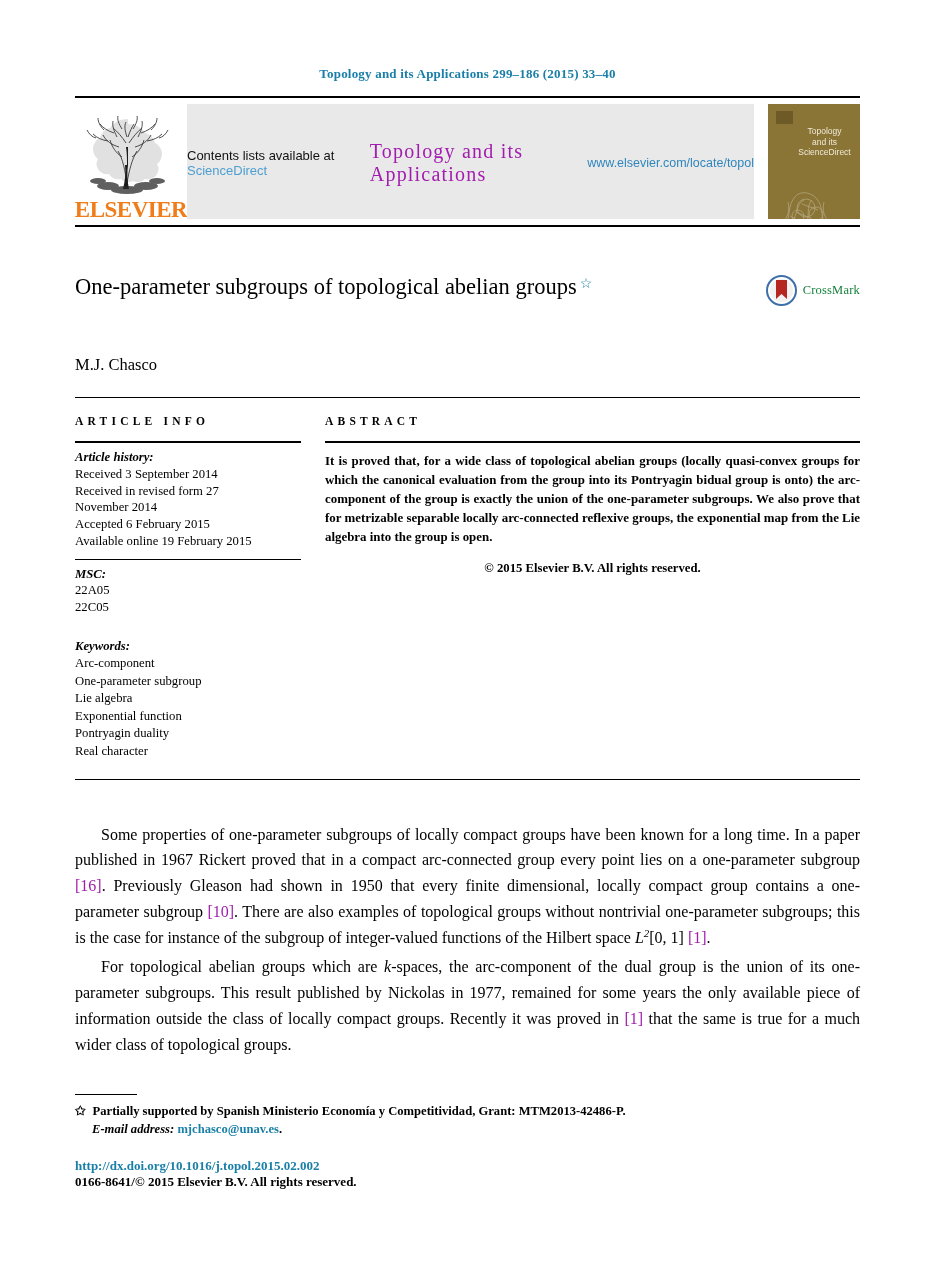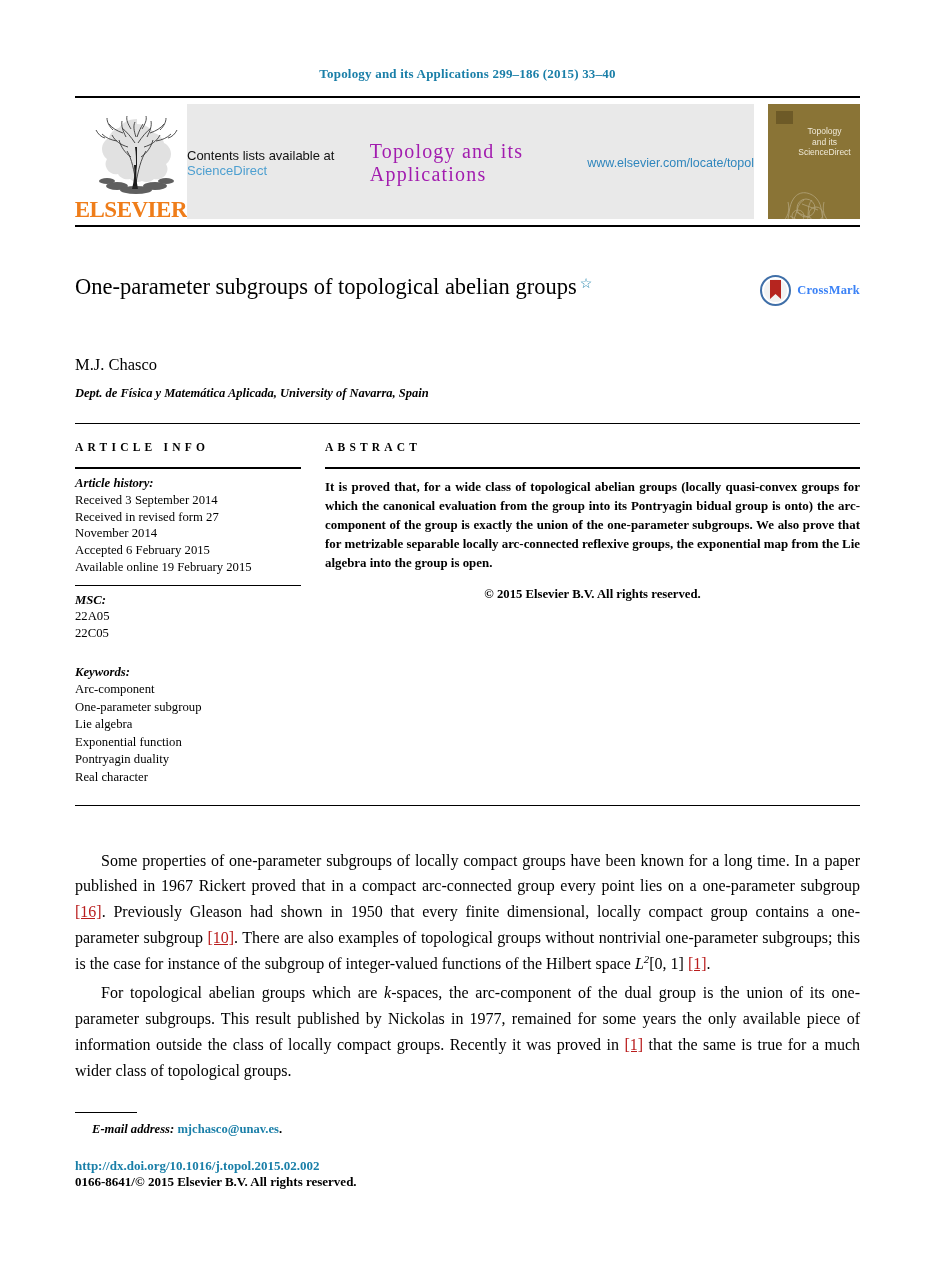--- a/index.html
+++ b/index.html
@@ -41,21 +41,21 @@
     height: 127px;
     display: flex;
     align-items: stretch;
     position: relative;
   }
   .elsevier-logo {
     width: 112px;
     flex: 0 0 112px;
     display: flex;
     flex-direction: column;
-    align-items: flex-end;
+    align-items: center;
     justify-content: flex-end;
     padding-bottom: 4px;
     box-sizing: border-box;
   }
   .tree-svg { display:block; }
   .elsevier-word {
     font-family: "Liberation Serif", serif;
     font-size: 23px;
     font-weight: bold;
     color: #ef7d1a;
@@ -146,22 +146,22 @@
     position: absolute;
     right: 0;
     top: 2px;
     display: flex;
     align-items: center;
     gap: 6px;
   }
   .crossmark-word {
     font-family: "Liberation Serif", serif;
     font-size: 12.5px;
-    font-weight: bold;
-    color: #3b82f6;
+    font-weight: normal;
+    color: #15803d;
     letter-spacing: .2px;
   }
   .author {
     margin-top: 26px;
     font-size: 16.5px;
   }
   .affiliation {
     margin-top: 11px;
     font-size: 12.5px;
     font-style: italic;
@@ -210,21 +210,21 @@
   }
 
   
   .body-text {
     margin-top: 42px;
     font-size: 16px;
     line-height: 1.62;
     text-align: justify;
   }
   .body-text p { margin: 0 0 3px 0; text-indent: 26px; }
-  .cite { color: #b91c1c; text-decoration: underline; }
+  .cite { color: #a21caf; }
   .math-i { font-style: italic; }
   sup.mathsup { font-size: 0.68em; vertical-align: super; }
 
   
   .footer {
     position: absolute;
     left: 75px;
     right: 75px;
     bottom: 76px;
   }
@@ -329,21 +329,20 @@
       <svg width="31" height="31" viewBox="0 0 31 31">
         <circle cx="15.5" cy="15.5" r="14.5" fill="#ffffff" stroke="#3f6fa8" stroke-width="2"></circle>
         <circle cx="15.5" cy="15.5" r="11.5" fill="#f2f2f2"></circle>
         <path d="M10 5 h11 v19 l-5.5 -5 l-5.5 5 z" fill="#b6251f"></path>
       </svg>
       <span class="crossmark-word">CrossMark</span>
     </div>
   </div>
 
   <div class="author">M.J. Chasco</div>
-  <div class="affiliation">Dept. de Física y Matemática Aplicada, University of Navarra, Spain</div>
 
   <div class="info-abstract">
 
     <div class="col-info">
       <div class="section-head">ARTICLE INFO</div>
       <div class="rule-thick"></div>
       <div class="hist-block">
         <div class="lbl-ital">Article history:</div>
         <div>Received 3 September 2014</div>
         <div>Received in revised form 27</div>
@@ -378,20 +377,23 @@
   <div class="info-bottom-rule"></div>
 
   <div class="body-text">
     <p><span>Some properties of one-parameter subgroups of locally compact groups have been known for a long time. In a paper published in 1967 Rickert proved that in a compact arc-connected group every point lies on a one-parameter subgroup </span><span class="cite">[16]</span><span>. Previously Gleason had shown in 1950 that every finite dimensional, locally compact group contains a one-parameter subgroup </span><span class="cite">[10]</span><span>. There are also examples of topological groups without nontrivial one-parameter subgroups; this is the case for instance of the subgroup of integer-valued functions of the Hilbert space </span><span class="math-i">L</span><sup class="mathsup math-i">2</sup><span>[0, 1] </span><span class="cite">[1]</span><span>.</span></p>
 
     <p><span>For topological abelian groups which are </span><span class="math-i">k</span><span>-spaces, the arc-component of the dual group is the union of its one-parameter subgroups. This result published by Nickolas in 1977, remained for some years the only available piece of information outside the class of locally compact groups. Recently it was proved in </span><span class="cite">[1]</span><span> that the same is true for a much wider class of topological groups.</span></p>
   </div>
 
   <div class="footer">
     <div class="footer-rule"></div>
+    <div class="footnote">
+      <span class="fn-star">✩</span><span>Partially supported by Spanish Ministerio Economía y Competitividad, Grant: MTM2013-42486-P.</span>
+    </div>
     <div class="footnote fn-indent">
       <span class="email-lbl">E-mail address:</span>
       <span class="email-link">mjchasco@unav.es</span><span>.</span>
     </div>
     <div class="doi-line">http://dx.doi.org/10.1016/j.topol.2015.02.002</div>
     <div class="issn-line">0166-8641/© 2015 Elsevier B.V. All rights reserved.</div>
   </div>
 
 </div>
 

